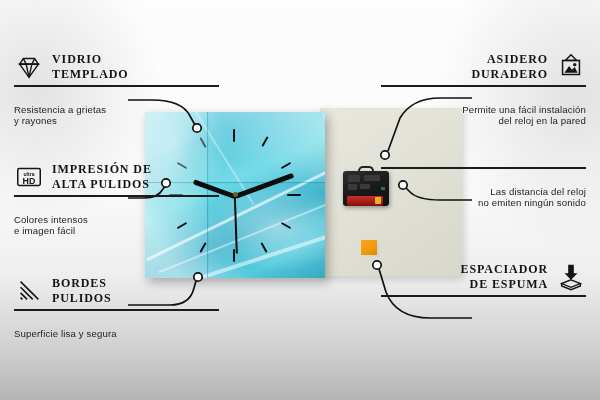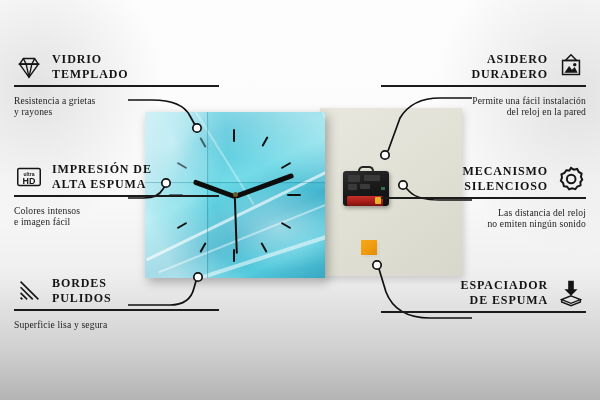--- a/index.html
+++ b/index.html
@@ -21,23 +21,23 @@
   .feat.right .head { justify-content:flex-end; }
   .feat .title {
     font-family:"Liberation Serif", serif;
     font-weight:700; font-size:12px; line-height:15px;
     letter-spacing:0.9px; color:#141414; white-space:pre-line;
   }
   .feat.left .title { text-align:left; }
   .feat.right .title { text-align:right; }
   .rule { height:1.6px; background:#1b1b1b; margin-top:3px; width:100%; }
   .desc {
-    font-family:Liberation Serif, serif;
+    font-family:Liberation Sans, sans-serif;
     font-size:9.6px; line-height:11.4px; color:#232323;
-    margin-top:8px; white-space:pre-line; letter-spacing:.15px;
+    margin-top:17px; white-space:pre-line; letter-spacing:.15px;
   }
   .feat.right .desc { text-align:right; }
   .icon { width:30px; height:30px; flex:0 0 30px; }
   .icon svg { display:block; width:100%; height:100%; }
 
   
   .beige {
     position:absolute; left:320px; top:108px; width:142px; height:168px;
     background:linear-gradient(145deg,#e8e7de 0%,#e2e1d6 45%,#d8d7cb 100%);
     box-shadow:2px 3px 7px rgba(0,0,0,0.16);
@@ -200,21 +200,21 @@
   <div class="feat left" style="left:14px; top:162px;">
     <div class="head">
       <span class="icon">
         <svg viewBox="0 0 32 32">
           <rect x="4" y="7" width="24" height="18" rx="1.5" fill="none" stroke="#151515" stroke-width="1.6"></rect>
           <text x="16" y="15" font-family="Liberation Sans, sans-serif" font-size="5.4" font-weight="bold" text-anchor="middle" fill="#151515">ultra</text>
           <text x="16" y="23" font-family="Liberation Sans, sans-serif" font-size="9.5" font-weight="bold" text-anchor="middle" fill="#151515">HD</text>
         </svg>
       </span>
       <span class="title">IMPRESIÓN DE
-ALTA ESPUMA</span>
+ALTA PULIDOS</span>
     </div>
     <div class="rule"></div>
     <div class="desc">Colores intensos
 e imagen fácil</div>
   </div>
 
   <div class="feat left" style="left:14px; top:276px;">
     <div class="head">
       <span class="icon">
         <svg viewBox="0 0 32 32">
@@ -247,38 +247,26 @@
         </g>
           </svg>
       </span>
     </div>
     <div class="rule"></div>
     <div class="desc">Permite una fácil instalación
 del reloj en la pared</div>
   </div>
 
   <div class="feat right" style="left:381px; top:164px;">
-    <div class="head">
-      <span class="title">MECANISMO
-SILENCIOSO</span>
-      <span class="icon">
-        <svg viewBox="0 0 32 32">
-            <g fill="none" stroke="#151515" stroke-width="2.1">
-          <path d="M16 4.2 L19 6 L22.6 5.3 L24.3 8.5 L27.3 10.2 L26.6 13.8 L28 16.6 L26 19.3 L26.2 22.8 L22.8 24 L20.6 26.8 L17.2 26 L14 27 L11.8 24.2 L8.4 23.6 L7.6 20.2 L5.2 17.8 L6.4 14.6 L5.8 11 L9 9.6 L11 6.6 L14.4 7 Z"></path>
-          <circle cx="16.2" cy="16" r="4.6"></circle>
-        </g>
-          </svg>
-      </span>
-    </div>
     <div class="rule"></div>
     <div class="desc">Las distancia del reloj
 no emiten ningún sonido</div>
   </div>
 
-  <div class="feat right" style="left:381px; top:278px;">
+  <div class="feat right" style="left:381px; top:262px;">
     <div class="head">
       <span class="title">ESPACIADOR
 DE ESPUMA</span>
       <span class="icon">
         <svg viewBox="0 0 32 32">
             <g stroke="#151515" stroke-width="1.5" fill="none">
           <path d="M13 3 H19 V12 H23 L16 19 L9 12 H13 Z" fill="#151515" stroke="none"></path>
           <path d="M16 19 L26 23 L16 27 L6 23 Z"></path>
           <path d="M6 23 V25.5 L16 29.5 L26 25.5 V23"></path>
         </g>

